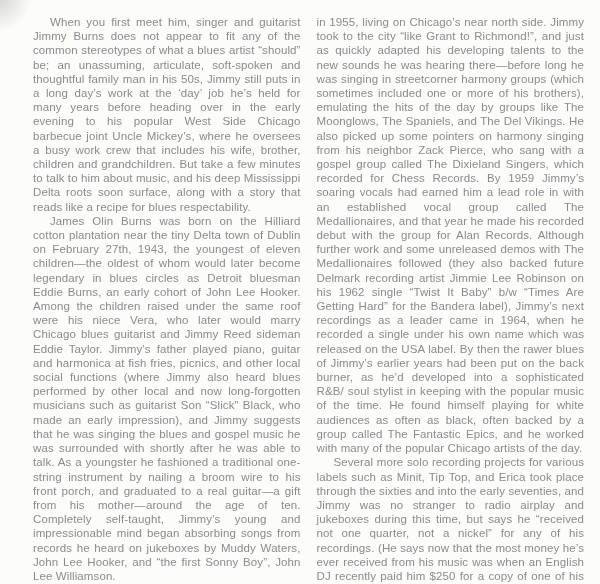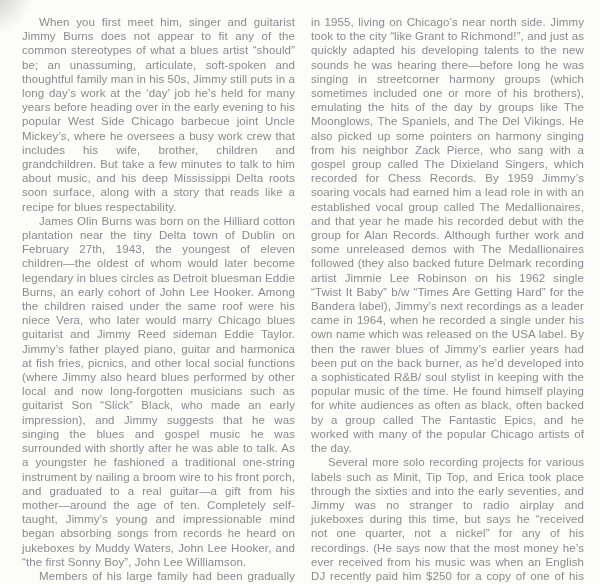--- a/index.html
+++ b/index.html
@@ -8,21 +8,21 @@
     background: #ffffff;
   }
   .page {
     position: relative;
     width: 600px;
     height: 584px;
     box-sizing: border-box;
     background: #fcfcf9;
     display: flex;
     gap: 16px;
-    padding: 15px 16px 0 22px;
+    padding: 15px 16px 0 33px;
     overflow: hidden;
     font-family: "Liberation Sans", sans-serif;
   }
   
   .page::before {
     content: "";
     position: absolute;
     left: -6px;
     top: -6px;
     width: 40px;

